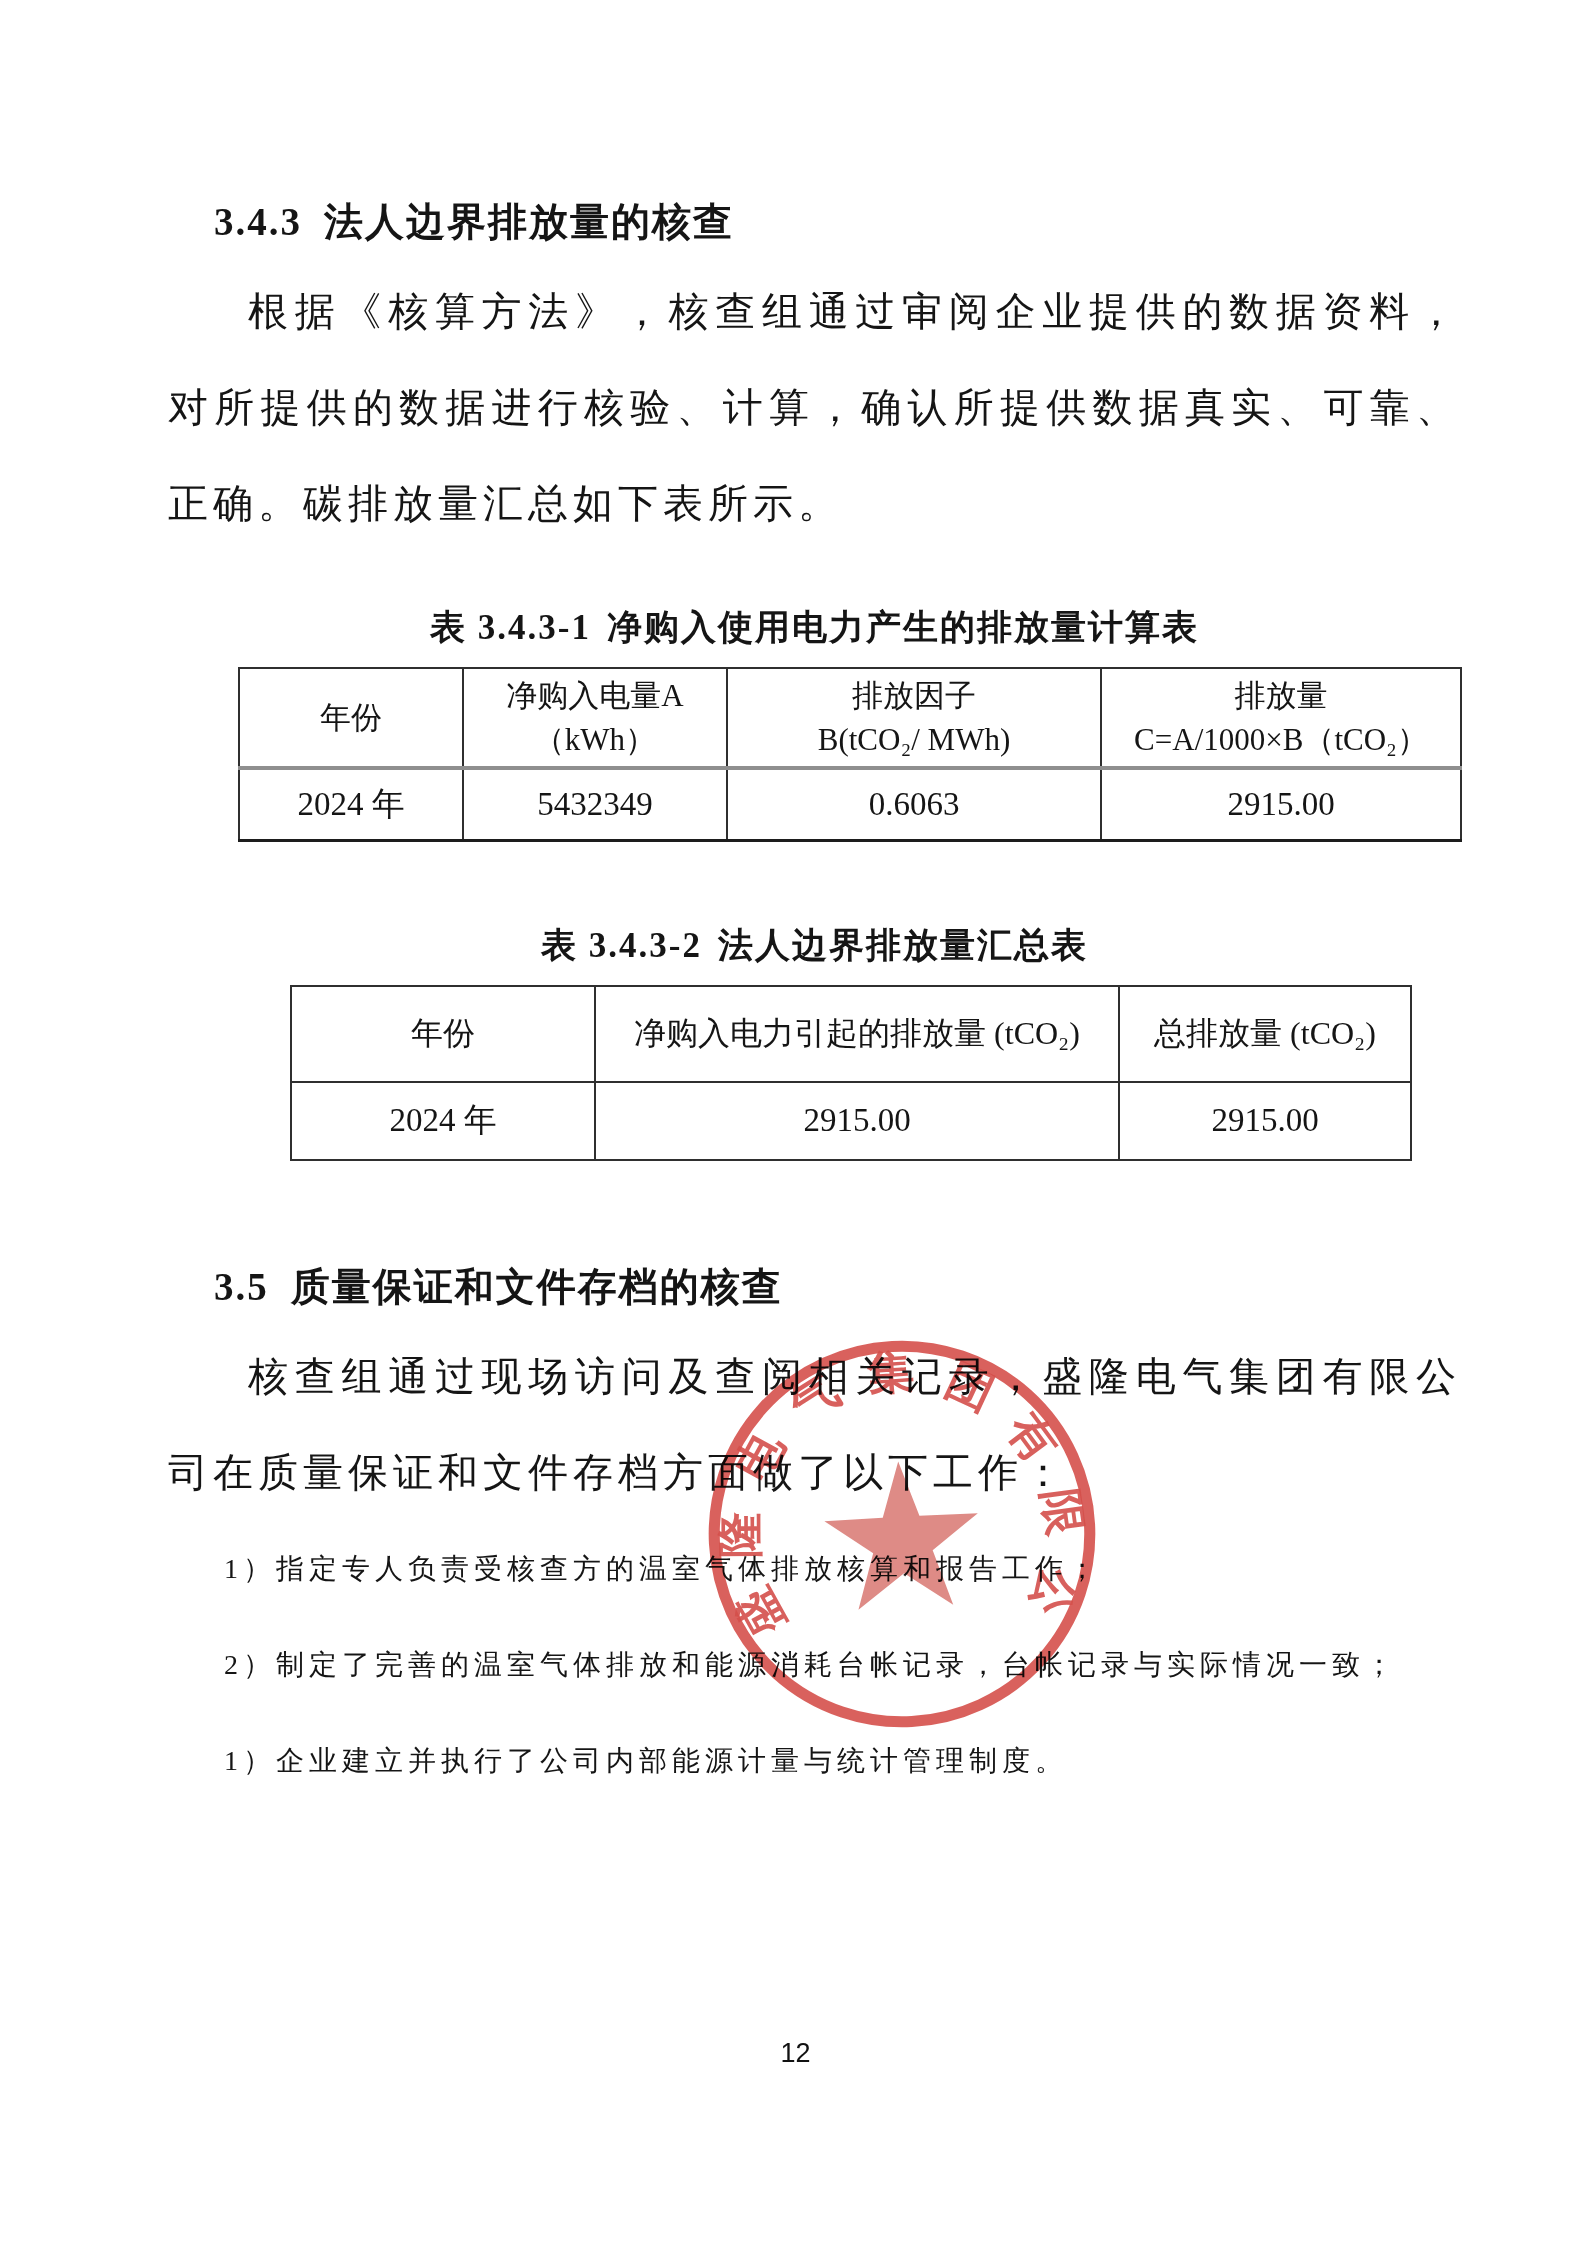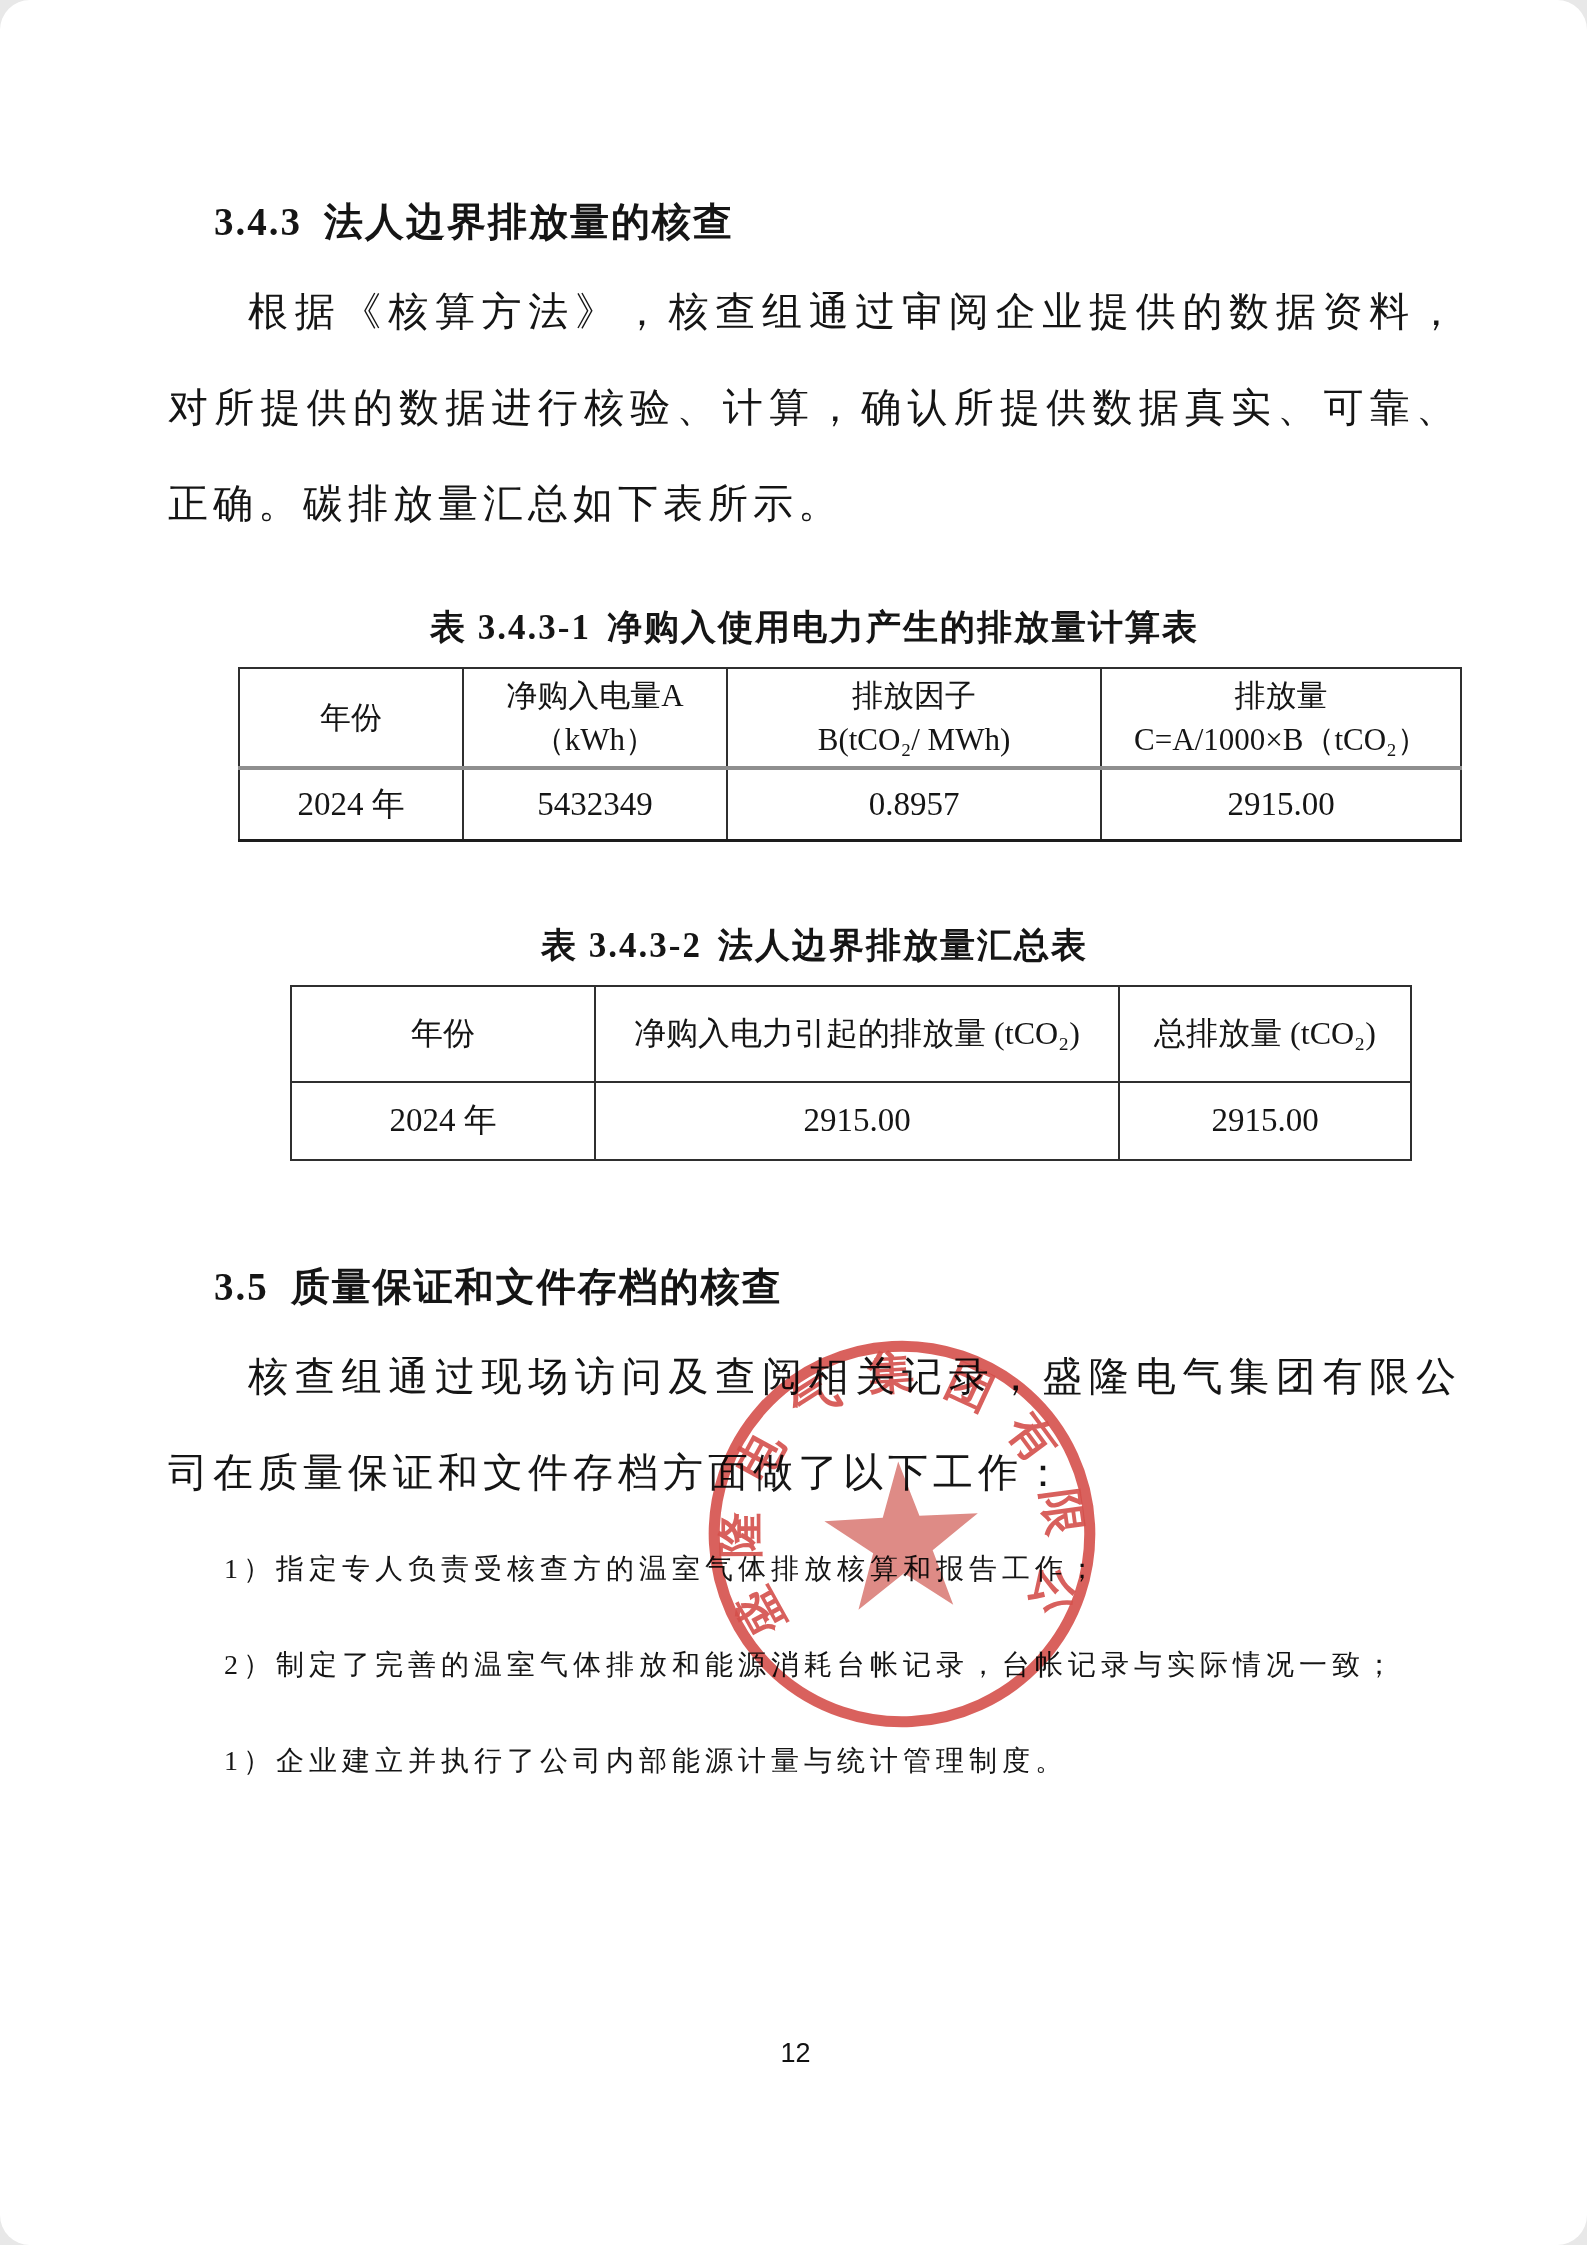--- a/index.html
+++ b/index.html
@@ -4,21 +4,20 @@
 <style>
   html,body{margin:0;padding:0;background:#e8e8e8;}
   .page{
     position:relative;
     width:1587px;height:2245px;
     background:#ffffff;
     margin:0 auto;
     font-family:"Liberation Serif","DejaVu Serif",serif;
     color:#151515;
     overflow:hidden;
-    border-radius:30px;
   }
   .content{
     position:absolute;
     left:168px;right:126px;top:196px;
   }
   .sec-heading{
     margin:0 0 0 46px;
     font-size:39px;
     font-weight:bold;
     letter-spacing:2px;
@@ -130,21 +129,21 @@
         <th>净购入电量A
 （kWh）</th>
         <th>排放因子
 B(tCO₂/ MWh)</th>
         <th>排放量
 C=A/1000×B（tCO₂）</th>
       </tr>
       <tr>
         <td>2024 年</td>
         <td>5432349</td>
-        <td>0.8957</td>
+        <td>0.6063</td>
         <td>2915.00</td>
       </tr>
     </tbody>
       </table>
 
     <div class="tbl-caption cap2">
       <span class="cap-num">表 3.4.3-2</span><span>法人边界排放量汇总表</span>
     </div>
 
     <table class="tbl2">

